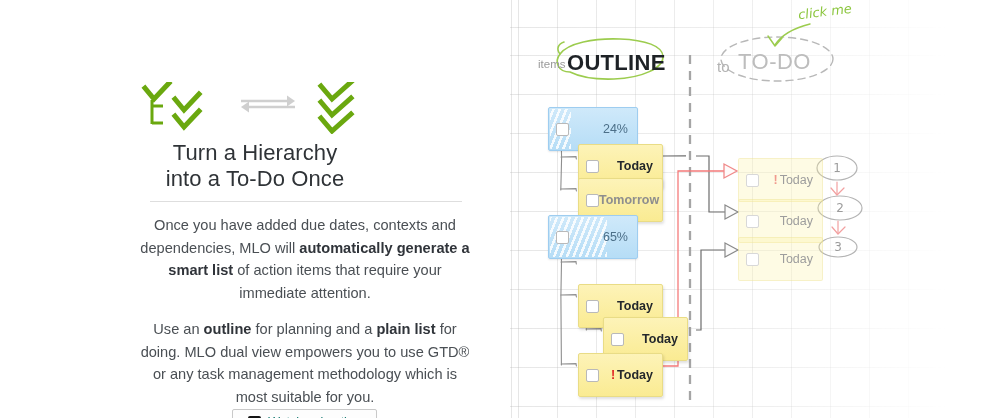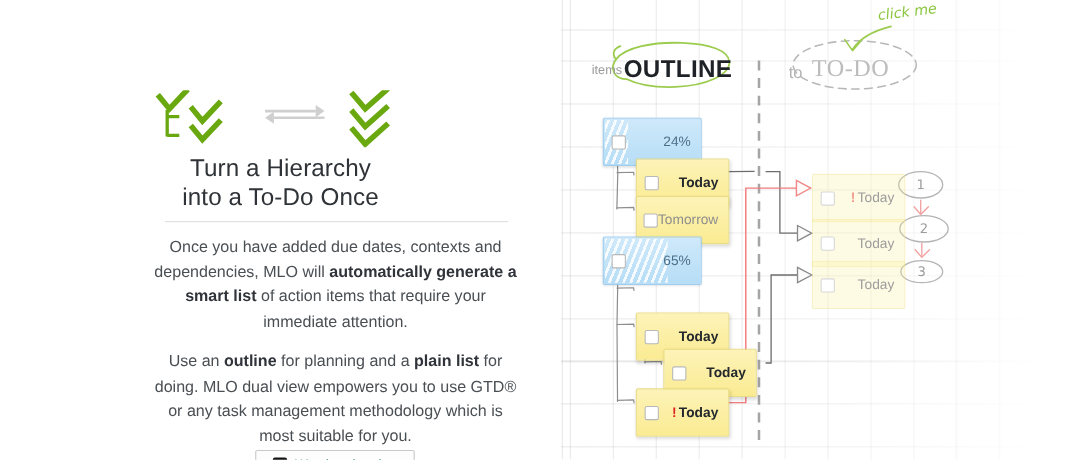--- a/index.html
+++ b/index.html
@@ -96,21 +96,21 @@
   }
   .hdr-outline {
     left: 57px; top: 50px; font-size: 22px; font-weight: 700;
     color: #1e2226; letter-spacing: .3px;
   }
   .hdr-to {
     left: 207px; top: 58px; font-size: 15px; color: #b2b2b2;
   }
   .hdr-todo {
     left: 228px; top: 49px; font-size: 22px; font-weight: 400;
-    color: #bdbdbd; letter-spacing: .5px; font-family: Liberation Serif, serif;
+    color: #bdbdbd; letter-spacing: .5px;
   }
   .clickme {
     position: absolute; left: 288px; top: 4px;
     font-size: 13px; color: #8cc63f;
     font-family: "DejaVu Sans", sans-serif;
     transform: rotate(-7deg); font-style: italic;
   }
 
   
   .row {
@@ -148,21 +148,21 @@
   }
   .row-progress .cb, .row-progress .lbl { position: relative; z-index: 2; }
 
   .row-yellow {
     background: linear-gradient(to bottom, #fdf3b8, #faeb92);
     border: 1px solid #e9dc86;
     border-radius: 2px;
     box-shadow: 1px 2px 3px rgba(0,0,0,.13);
     color: #24282c; font-weight: 700;
   }
-  .row-yellow.muted { color: #8e8e8e; font-weight: 400; justify-content: flex-end; }
+  .row-yellow.muted { color: #8e8e8e; font-weight: 700; }
   .row-yellow .bang { color: #e02424; font-weight: 700; margin-right: 2px; }
 
   .row-gray {
     background: linear-gradient(to bottom, #fdfdfd, #f3f3f3);
     border: 1px solid #dcdcdc;
     border-radius: 2px;
     color: #b0b0b0; font-weight: 400;
   }
 
   .row-faded {

